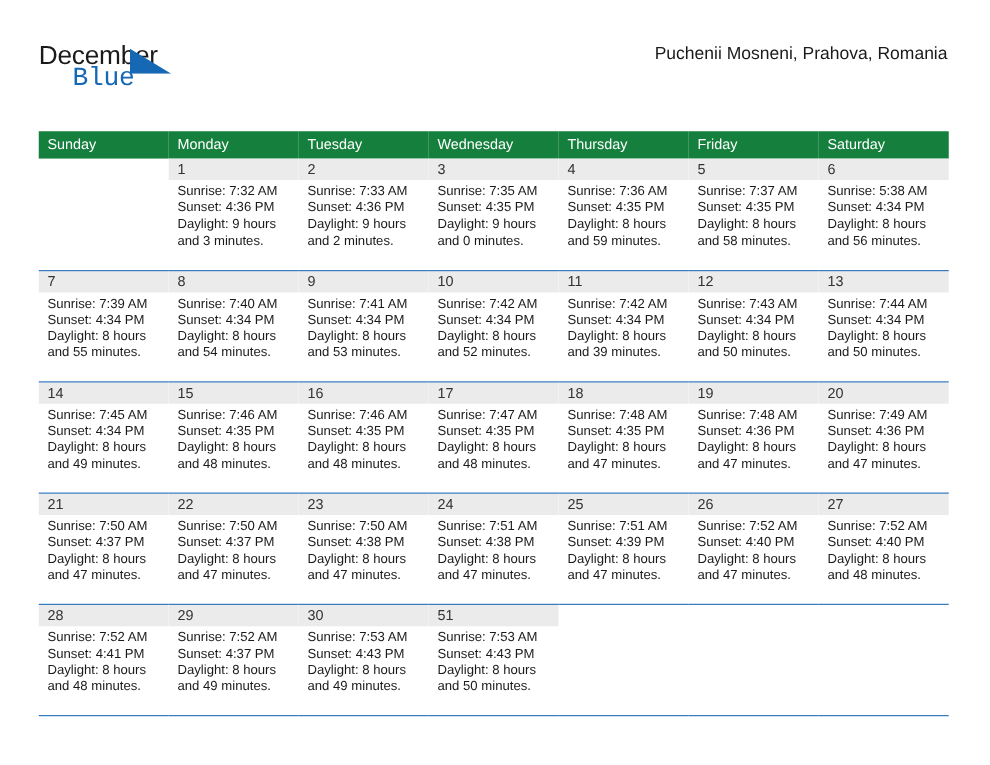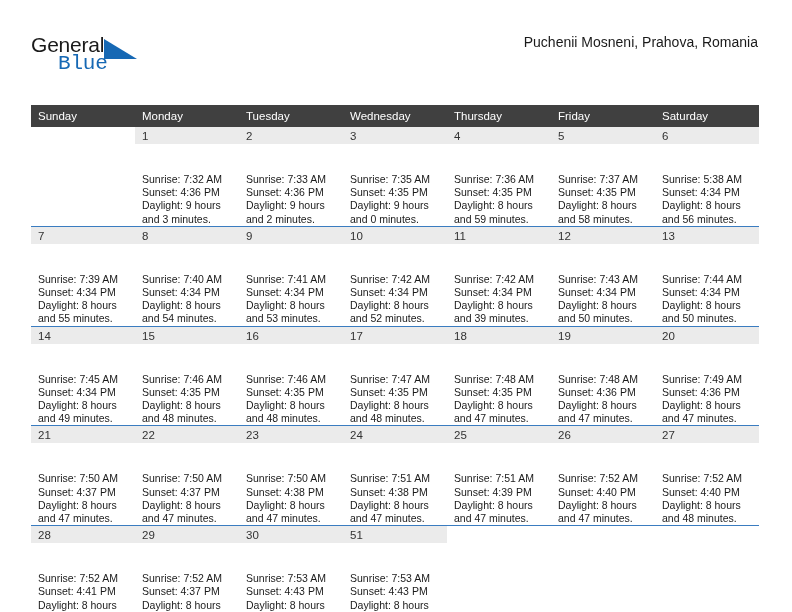--- a/index.html
+++ b/index.html
@@ -84,21 +84,21 @@
     left: 31px;
     top: 105px;
     width: 728px;
   }
   table.calendar {
     width: 728px;
     border-collapse: collapse;
     table-layout: fixed;
   }
   table.calendar thead th {
-    background: #404040;
+    background: #15803d;
     color: #ffffff;
     font-size: 11.5px;
     font-weight: normal;
     text-align: left;
     padding: 5px 0 5px 7px;
     height: 21px;
     vertical-align: middle;
     margin-top: 39px;
   }
   table.calendar tbody td {
@@ -114,39 +114,38 @@
   }
   .daynum-bar {
     height: 17px;
     padding: 1px 0 0 7px;
     font-size: 11.5px;
     color: #333333;
     line-height: 16px;
   }
   .cell-lines {
     padding: 3px 6px 0 7px;
-    margin-top: 26px;
   }
   .cell-lines div {
     font-size: 10.5px;
     line-height: 13.2px;
     color: #1a1a1a;
     white-space: nowrap;
   }
   td.empty .daynum-bar { background: transparent; }
 </style>
 </head>
 <body>
 
 <div class="page">
 
   <div class="header">
 
     <div class="logo">
-      <span class="logo-general">General</span>
+      <span class="logo-general">December</span>
       <span class="logo-blue">Blue</span>
       <span class="logo-tri">
         <svg width="33" height="20" viewBox="0 0 33 20" xmlns="http://www.w3.org/2000/svg">
           <polygon points="0,0 33,20 0,20" fill="#1668b4"></polygon>
         </svg>
       </span>
     </div>
 
     <div class="title-block">
       <div class="cal-subtitle">Puchenii Mosneni, Prahova, Romania</div>

